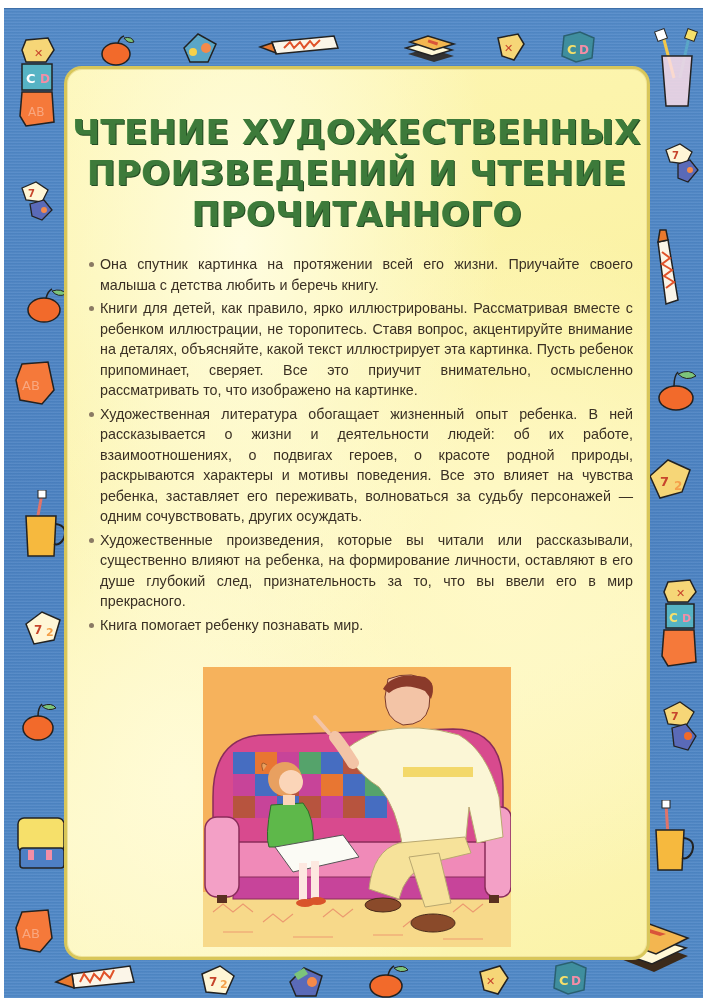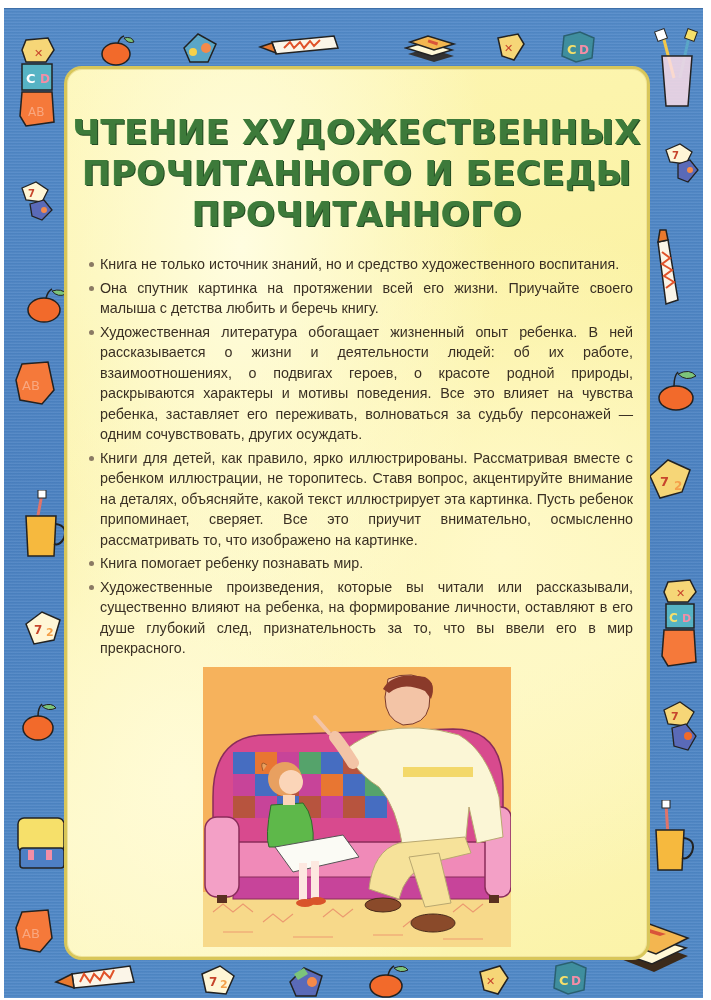--- a/index.html
+++ b/index.html
@@ -228,31 +228,30 @@
 </svg>
 <svg class="deco" style="left:552px;top:960px" width="36" height="36" viewBox="0 0 36 36">
   <polygon points="4,6 20,2 34,8 32,30 16,34 2,28" fill="#3f8e9e" stroke="#2a6070" stroke-width="1.5"></polygon>
   <text x="7" y="25" font-size="13" fill="#f7e06a" font-family="DejaVu Sans, sans-serif" font-weight="bold">C</text>
   <text x="19" y="25" font-size="12" fill="#f48ea6" font-family="DejaVu Sans, sans-serif" font-weight="bold">D</text>
 </svg>
 
 <div class="panel">
   <h1 class="title">
     <span>ЧТЕНИЕ ХУДОЖЕСТВЕННЫХ</span>
-    <span>ПРОЧИТАННОГО И БЕСЕДЫ</span>
+    <span>ПРОИЗВЕДЕНИЙ И ЧТЕНИЕ</span>
     <span>ПРОЧИТАННОГО</span>
   </h1>
 
   <ul class="bullets">
-    <li>Книга не только источник знаний, но и средство художественного воспитания.</li>
     <li>Она спутник картинка на протяжении всей его жизни. Приучайте своего малыша с детства любить и беречь книгу.</li>
+    <li>Книги для детей, как правило, ярко иллюстрированы. Рассматривая вместе с ребенком иллюстрации, не торопитесь. Ставя вопрос, акцентируйте внимание на деталях, объясняйте, какой текст иллюстрирует эта картинка. Пусть ребенок припоминает, сверяет. Все это приучит внимательно, осмысленно рассматривать то, что изображено на картинке.</li>
     <li>Художественная литература обогащает жизненный опыт ребенка. В ней рассказывается о жизни и деятельности людей: об их работе, взаимоотношениях, о подвигах героев, о красоте родной природы, раскрываются характеры и мотивы поведения. Все это влияет на чувства ребенка, заставляет его переживать, волноваться за судьбу персонажей — одним сочувствовать, других осуждать.</li>
-    <li>Книги для детей, как правило, ярко иллюстрированы. Рассматривая вместе с ребенком иллюстрации, не торопитесь. Ставя вопрос, акцентируйте внимание на деталях, объясняйте, какой текст иллюстрирует эта картинка. Пусть ребенок припоминает, сверяет. Все это приучит внимательно, осмысленно рассматривать то, что изображено на картинке.</li>
+    <li>Художественные произведения, которые вы читали или рассказывали, существенно влияют на ребенка, на формирование личности, оставляют в его душе глубокий след, признательность за то, что вы ввели его в мир прекрасного.</li>
     <li>Книга помогает ребенку познавать мир.</li>
-    <li>Художественные произведения, которые вы читали или рассказывали, существенно влияют на ребенка, на формирование личности, оставляют в его душе глубокий след, признательность за то, что вы ввели его в мир прекрасного.</li>
   </ul>
 </div>
 
 <svg class="illustration" viewBox="0 0 308 280" width="308" height="280" aria-label="Отец беседует с дочерью на диване">
 
   <rect x="0" y="0" width="308" height="240" fill="#f6b25c"></rect>
 
   <rect x="0" y="225" width="308" height="55" fill="#f7d98a"></rect>
   <g stroke="#e98c6a" stroke-width="1.2" fill="none" opacity="0.8">
     <path d="M10 245 l10 -8 l10 8 l10 -8 l10 8 M60 255 l10 -8 l10 8 l10 -8 M120 250 l10 -8 l10 8 l10 -8 M200 260 l10 -8 l10 8 l10 -8 M250 245 l10 -8 l10 8 l10 -8"></path>

